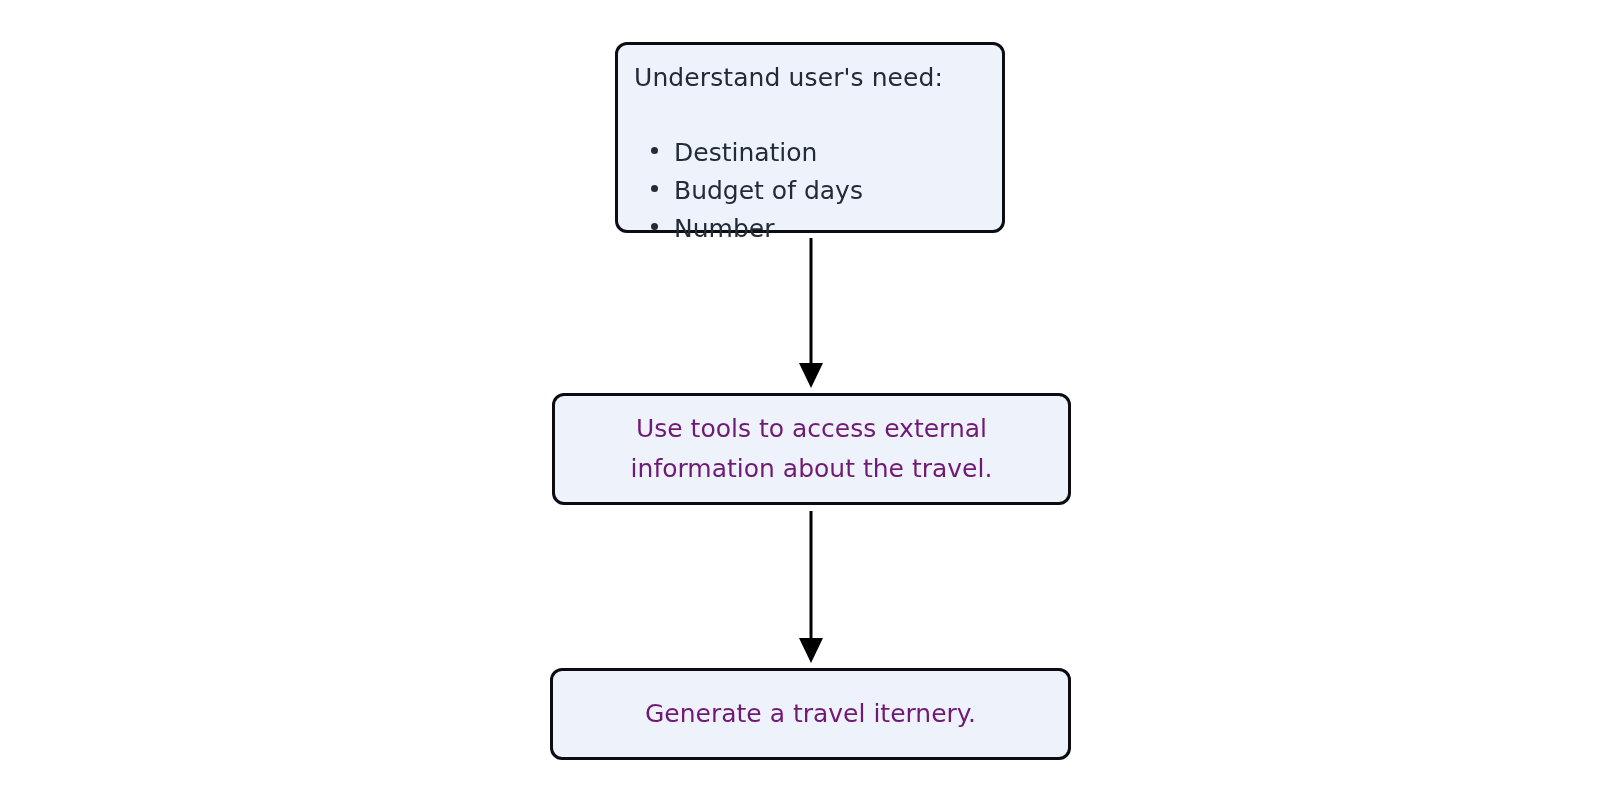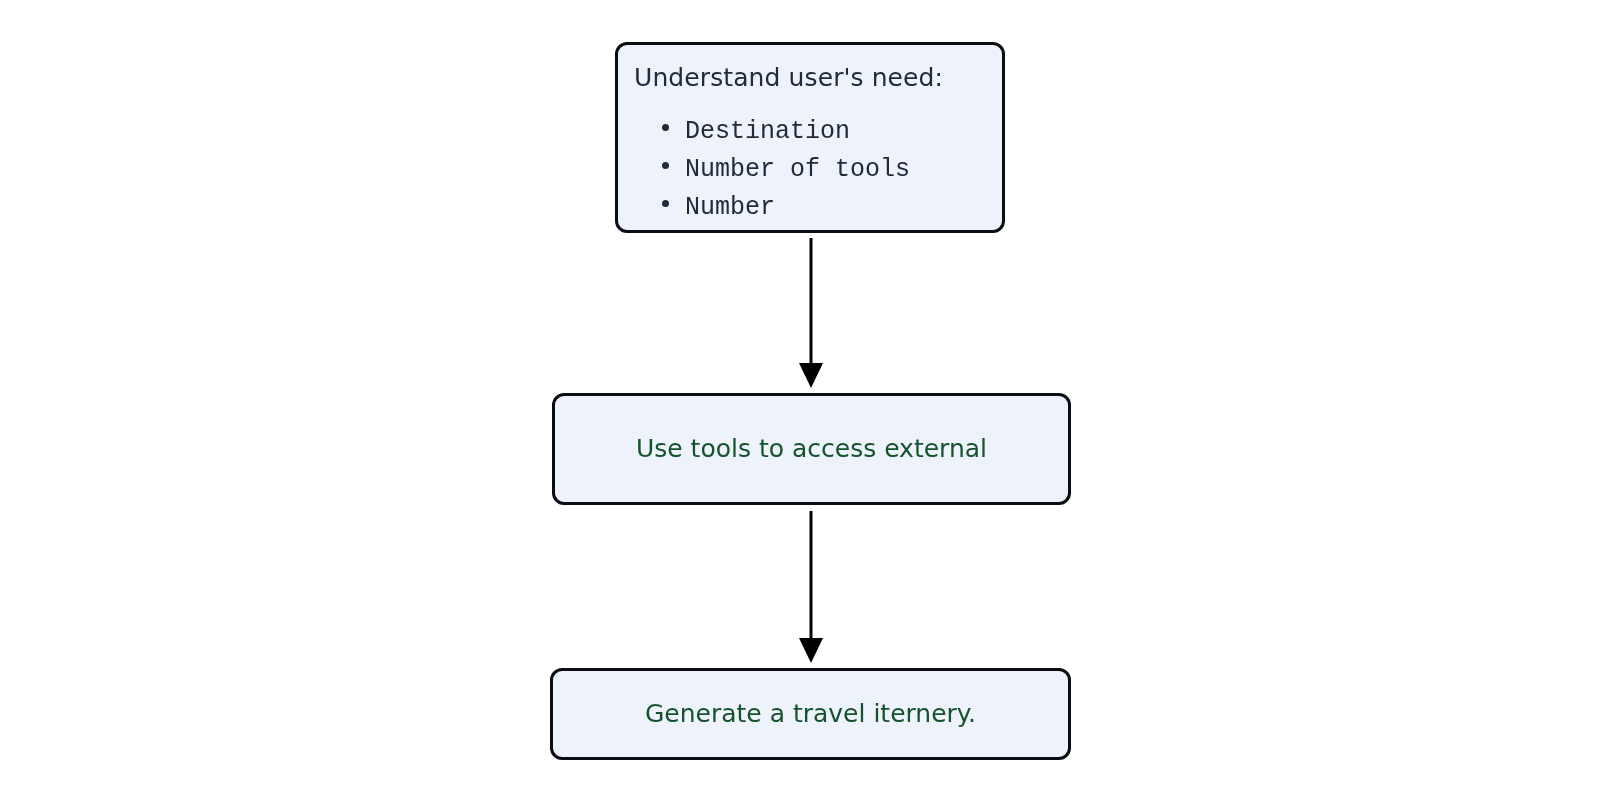--- a/index.html
+++ b/index.html
@@ -26,43 +26,43 @@
   .node {
     position: absolute;
     box-sizing: border-box;
     background: #eef2fb;
     border: 3px solid #0b0d12;
     border-radius: 12px;
     color: #232b38;
     display: flex;
     flex-direction: column;
     justify-content: center;
+    gap: 32px;
   }
 
   
   #node-understand {
     left: 615px;
     top: 42px;
     width: 390px;
     height: 191px;
     padding: 14px 16px 14px 16px;
     justify-content: flex-start;
   }
   .node-heading {
     font-size: 25px;
     line-height: 38px;
     letter-spacing: 0.1px;
     white-space: nowrap;
     color: #232b38;
   }
   .bullet-list {
     list-style: none;
-    margin: 16px;
+    margin: 5px;
     padding: 0 0 0 12px;
-    font-family: Liberation Mono, monospace;
   }
   .bullet-list li {
     font-size: 25px;
     line-height: 38px;
     color: #232b38;
     display: flex;
     align-items: baseline;
     white-space: nowrap;
   }
   .bullet-dot {
@@ -92,21 +92,21 @@
     top: 668px;
     width: 521px;
     height: 92px;
     align-items: center;
     padding: 0 30px;
   }
   .node-text {
     font-size: 25px;
     line-height: 40px;
     text-align: center;
-    color: #14532d;
+    color: #701a75;
   }
   .node-text .line {
     display: block;
     white-space: nowrap;
   }
 
   
   .connector {
     position: absolute;
     pointer-events: none;
@@ -122,39 +122,40 @@
 
   <div class="node" id="node-understand">
     <div class="node-heading">Understand user's need:</div>
     <ul class="bullet-list">
       <li>
         <span class="bullet-dot"></span>
         <span>Destination</span>
       </li>
       <li>
         <span class="bullet-dot"></span>
-        <span>Number of tools</span>
+        <span>Budget of days</span>
       </li>
       <li>
         <span class="bullet-dot"></span>
         <span>Number</span>
       </li>
     </ul>
   </div>
 
   <div class="connector" id="connector-1">
     <svg width="50" height="160" viewBox="0 0 50 160" xmlns="http://www.w3.org/2000/svg">
       <line x1="25" y1="5" x2="25" y2="140" stroke="#000000" stroke-width="3"></line>
       <polygon points="25,155 13,130 37,130" fill="#000000"></polygon>
     </svg>
   </div>
 
   <div class="node" id="node-tools">
     <div class="node-text">
       <span class="line">Use tools to access external</span>
+      <span class="line">information about the travel.</span>
     </div>
   </div>
 
   <div class="connector" id="connector-2">
     <svg width="50" height="163" viewBox="0 0 50 163" xmlns="http://www.w3.org/2000/svg">
       <line x1="25" y1="6" x2="25" y2="142" stroke="#000000" stroke-width="3"></line>
       <polygon points="25,158 13,133 37,133" fill="#000000"></polygon>
     </svg>
   </div>
 

